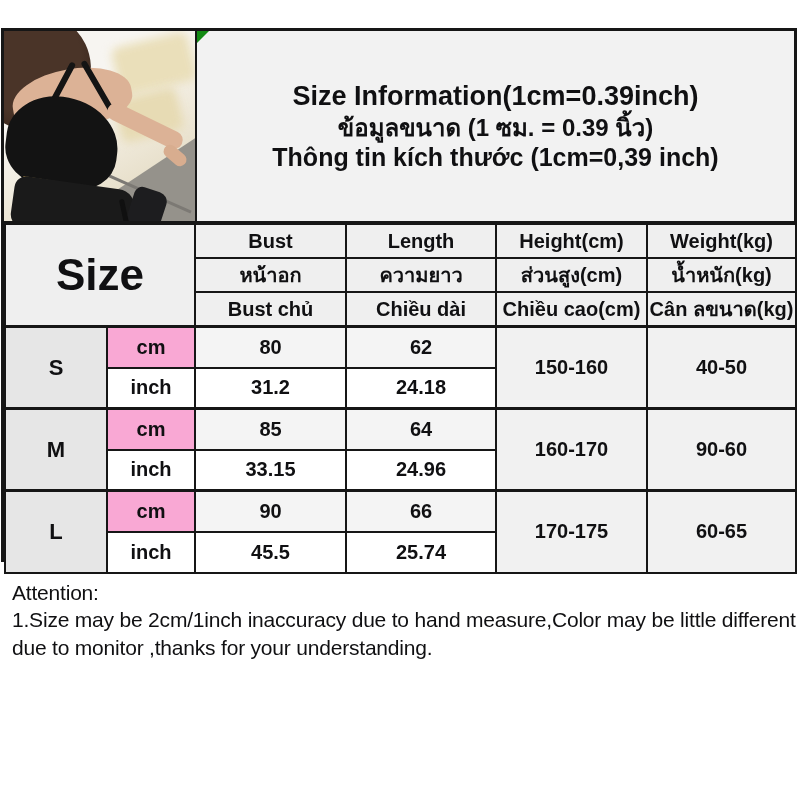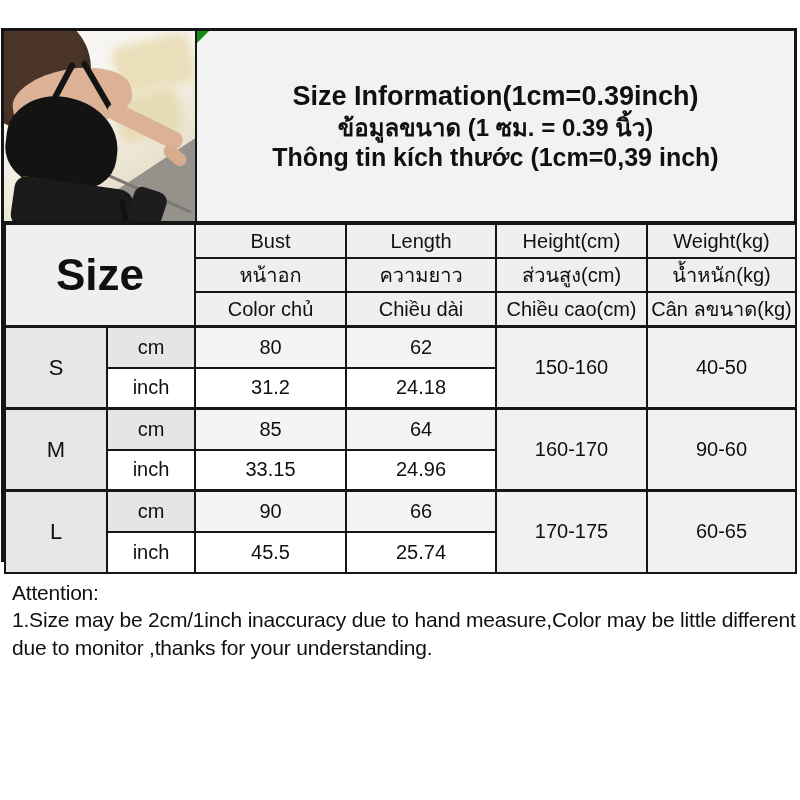--- a/index.html
+++ b/index.html
@@ -54,26 +54,26 @@
   .shorts { top:152px; left:8px; width:122px; height:52px; background:#1a1a1a;
            border-radius:12px 18px 14px 14px; transform:rotate(8deg); }
   .tie   { top:168px; left:118px; width:5px; height:30px; background:#101010;
            transform:rotate(-12deg); border-radius:2px; }
   .shoe  { top:158px; left:126px; width:34px; height:40px; background:#1d1d1f;
            border-radius:8px 10px 12px 12px; transform:rotate(18deg); }
 
   
   table { width:100%; border-collapse:collapse; table-layout:fixed; flex-shrink:0; }
   td { border:2px solid #161616; text-align:center; vertical-align:middle;
-       font-weight:normal; font-size:20px; overflow:hidden; }
+       font-weight:bold; font-size:20px; overflow:hidden; }
   tr.hrow  td { height:34px; background:#efefef; }
   tr.drow  td { height:41px; }
   td.size-big { background:#e6e6e6; font-size:44px; font-weight:bold; }
   td.size-label { background:#e6e6e6; font-size:22px; }
-  td.unit { background:#e5e5e5; }
+  td.unit { background:#f9a8d4; }
   tr.row-cm td.val { background:#f4f4f4; }
   tr.row-inch td { background:#ffffff; }
   td.range { background:#f1f1f1; }
   tr.group-sep td { border-top-width:3px; }
 
   
   .attention { flex:1; background:#ffffff; padding:5px 8px 4px 8px;
                font-size:21px; line-height:1.33; letter-spacing:-0.2px; }
   .attention div { white-space:nowrap; }
 </style>
@@ -128,21 +128,21 @@
           <td>Height(cm)</td>
           <td>Weight(kg)</td>
         </tr>
         <tr class="hrow">
           <td>หน้าอก</td>
           <td>ความยาว</td>
           <td>ส่วนสูง(cm)</td>
           <td>น้ำหนัก(kg)</td>
         </tr>
         <tr class="hrow">
-          <td>Color chủ</td>
+          <td>Bust chủ</td>
           <td>Chiều dài</td>
           <td>Chiều cao(cm)</td>
           <td>Cân ลขนาด(kg)</td>
         </tr>
 
         <tr class="drow row-cm group-sep">
           <td class="size-label" rowspan="2">S</td>
           <td class="unit">cm</td>
           <td class="val">80</td>
           <td class="val">62</td>

